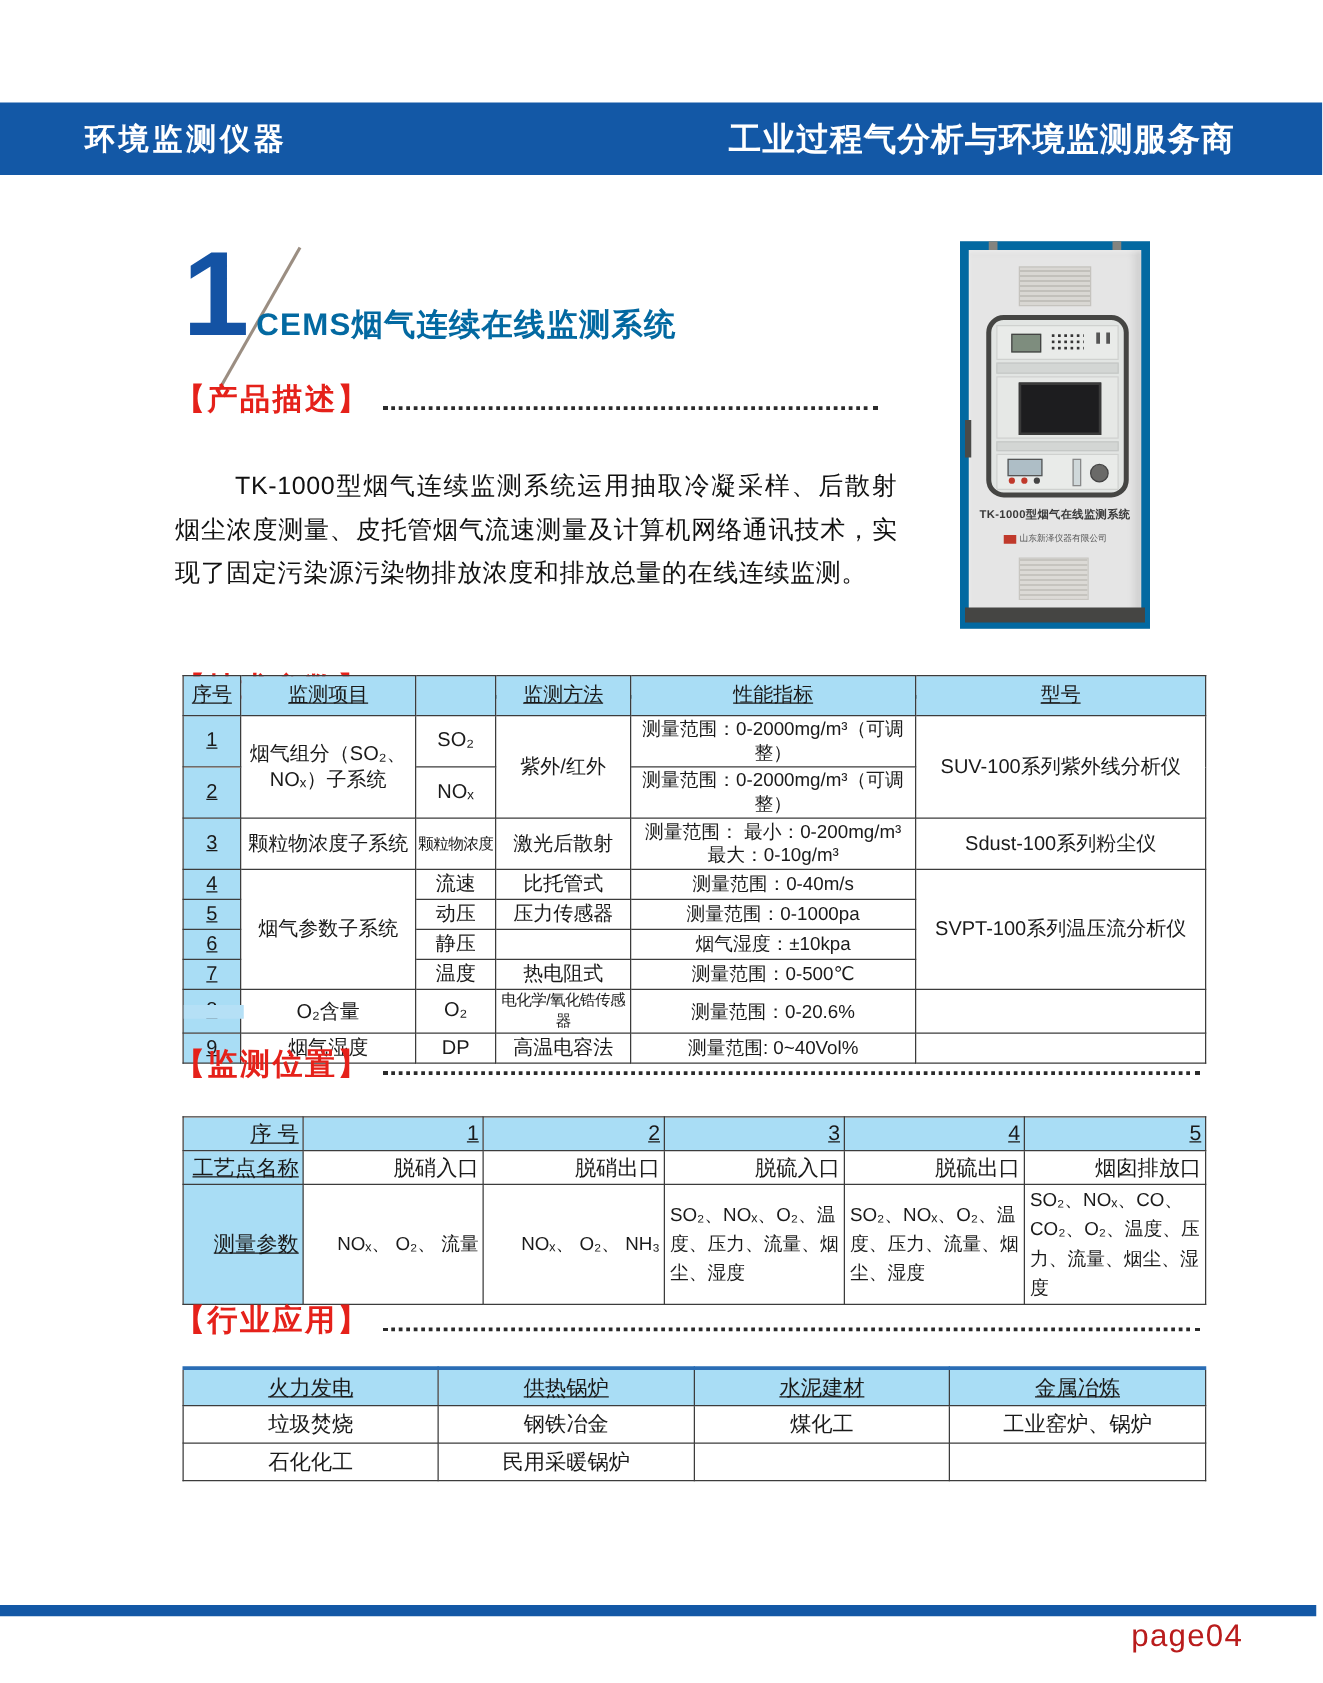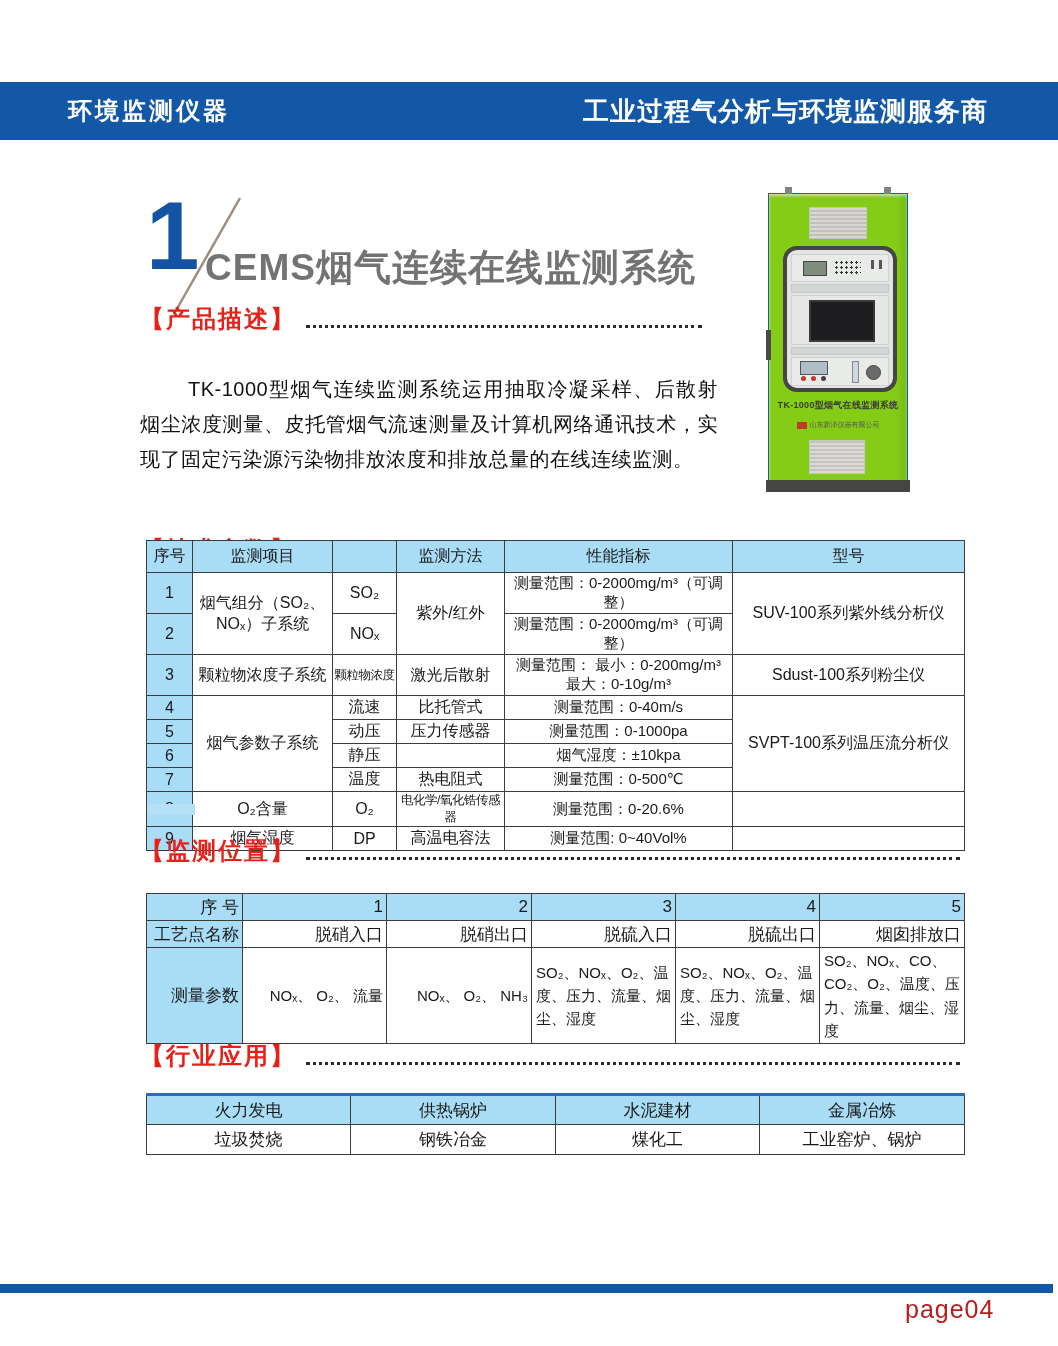--- a/index.html
+++ b/index.html
@@ -10,41 +10,41 @@
   .top-bar{position:absolute;left:0;top:82px;width:1058px;height:58px;background:#1358a6;
            display:flex;align-items:center;justify-content:space-between;
            padding:0 70px 0 68px;box-sizing:border-box;color:#fff;}
   .top-bar .tleft{font-size:24px;font-weight:bold;letter-spacing:3px;}
   .top-bar .tright{font-size:26px;font-weight:bold;letter-spacing:1px;}
 
   
   .section-num{position:absolute;left:146px;top:190px;font-size:96px;line-height:0.95;
                font-weight:bold;color:#1453a4;}
   .slash{position:absolute;left:168px;top:196px;width:78px;height:120px;}
-  .section-title{position:absolute;left:205px;top:243px;font-size:37px;font-weight:bold;
-                 color:#737373;letter-spacing:1px;}
+  .section-title{position:absolute;left:205px;top:243px;font-size:25px;font-weight:bold;
+                 color:#0369a1;letter-spacing:1px;}
 
   
   .heading{position:absolute;display:flex;align-items:flex-end;}
   .heading .label{font-size:24px;font-weight:bold;color:#e5211a;letter-spacing:2px;white-space:nowrap;}
   .heading .dots{flex:1;height:0;border-bottom:3px dotted #2b2b2b;margin:0 0 7px 10px;}
   #h-desc{left:140px;top:303px;width:562px;}
   #h-tech{left:140px;top:489px;width:822px;margin-top:45px;}
   #h-pos{left:140px;top:835px;width:820px;}
   #h-app{left:140px;top:1040px;width:820px;}
 
   
   .desc-text{position:absolute;left:140px;top:352px;width:578px;font-size:20px;line-height:35px;
              color:#111;text-indent:2.4em;text-align:justify;letter-spacing:0.5px;}
 
   
   table{border-collapse:collapse;table-layout:fixed;}
   td{border:1px solid #3c3c3c;text-align:center;vertical-align:middle;padding:1px 3px;
      box-sizing:border-box;overflow:hidden;}
-  .bluebg{background:#a9ddf5;}
+  .bluebg{background:#a9ddf5;text-decoration:underline;}
 
   
   .tech{position:absolute;left:146px;top:540px;width:818px;}
   .tech td{font-size:16px;}
   .tech .perf{font-size:15px;}
   .tech .small{font-size:12.5px;letter-spacing:-0.5px;padding:0;}
   .rh32{height:32px;} .rh30{height:30px;} .rh40{height:40px;} .rh22{height:22px;}
   .artifact{position:absolute;left:147px;top:804px;width:48px;height:11px;background:#b5e0f6;}
 
   
@@ -57,22 +57,22 @@
   
   .app{position:absolute;left:146px;top:1093px;width:818px;border-top:3px solid #2a6db5;}
   .app td{font-size:17px;height:30px;}
 
   
   .footer-line{position:absolute;left:0;top:1284px;width:1053px;height:9px;background:#1358a6;}
   .page-num{position:absolute;left:905px;top:1295px;font-size:25px;color:#b91c1c;letter-spacing:1px;}
 
   
   .photo{position:absolute;left:742px;top:178px;width:210px;height:318px;background:#fff;}
-  .cab{position:absolute;left:26px;top:15px;width:138px;height:296px;background:#84cc16;
-       border:1px solid #0369a1;
+  .cab{position:absolute;left:26px;top:15px;width:138px;height:296px;background:#e5e5e5;
+       border:7px solid #0369a1;
        box-shadow:inset -5px 0 7px rgba(0,0,0,0.10), inset 0 2px 3px rgba(255,255,255,0.65);}
   .hook{position:absolute;top:-7px;width:7px;height:7px;background:#84847f;}
   .hook.hl{left:16px;} .hook.hr{right:16px;}
   .vent-top{position:absolute;left:40px;top:13px;width:56px;height:30px;border:1px solid #c5c3be;
             background:repeating-linear-gradient(0deg,#d9d7d3 0 2px,#c2c0bb 2px 4px);}
   .window{position:absolute;left:14px;top:52px;width:106px;height:138px;border:4px solid #454543;
           border-radius:14px;background:#e2e5e3;overflow:hidden;}
   .p1{position:absolute;left:4px;top:4px;right:4px;height:26px;background:#e9ebe9;border:1px solid #cfd1cf;}
   .p1 .lcd{position:absolute;left:11px;top:6px;width:22px;height:13px;background:#7e8d7e;border:1px solid #444;}
   .p1 .keypad{position:absolute;left:42px;top:5px;width:27px;height:16px;
@@ -312,19 +312,25 @@
       <td class="bluebg">供热锅炉</td>
       <td class="bluebg">水泥建材</td>
       <td class="bluebg">金属冶炼</td>
     </tr>
     <tr>
       <td>垃圾焚烧</td>
       <td>钢铁冶金</td>
       <td>煤化工</td>
       <td>工业窑炉、锅炉</td>
     </tr>
+    <tr>
+      <td>石化化工</td>
+      <td>民用采暖锅炉</td>
+      <td></td>
+      <td></td>
+    </tr>
   </tbody>
     </table>
 
   <div class="footer-line"></div>
   <div class="page-num">page04</div>
 
 </div>
 
 </body></html>

